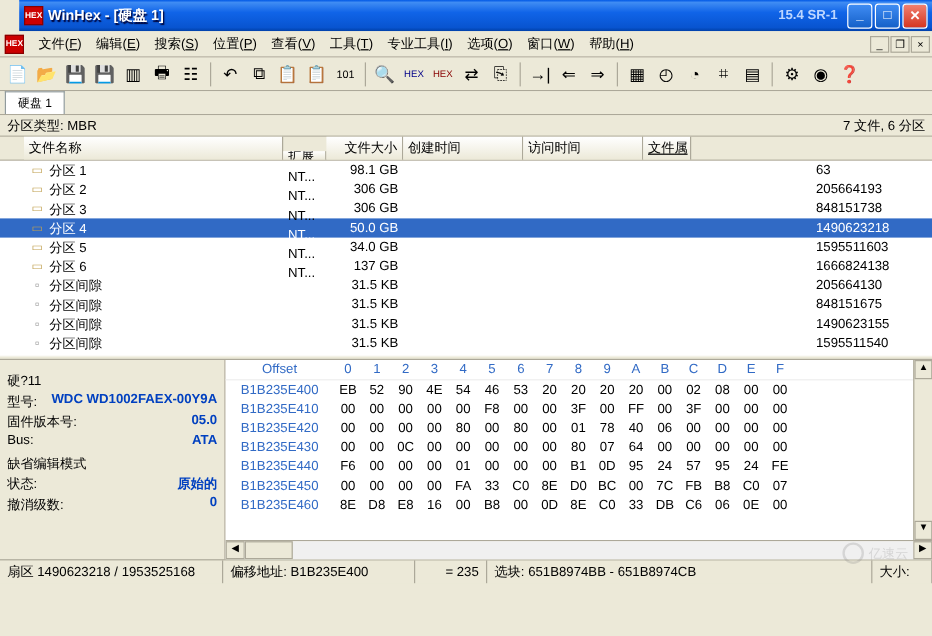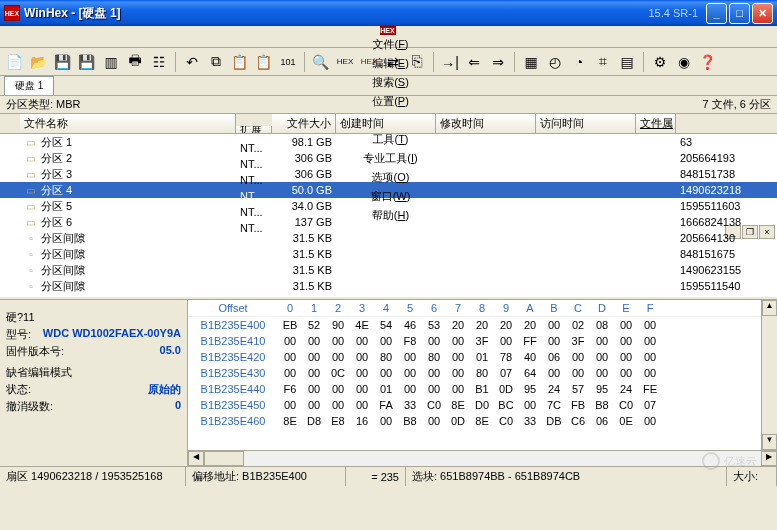--- a/index.html
+++ b/index.html
@@ -1,26 +1,26 @@
 <!DOCTYPE html>
 <html><head>
 <meta charset="utf-8">
 <style>
 * { box-sizing: border-box; margin: 0; padding: 0; font-family: "Microsoft YaHei", "SimSun", Tahoma, sans-serif; font-size: 11px; }
 body { background: #ece9d8; width: 777px; height: 530px; overflow: hidden; }
-.titlebar { background: linear-gradient(to bottom, #0058e6 0%, #3f8cf3 8%, #1064e8 40%, #0854d0 88%, #0040a8 100%); height: 26px; display: flex; align-items: center; padding: 0 4px; color: #fff; }
+.titlebar { background: linear-gradient(to bottom, #0058e6 0%, #3f8cf3 8%, #1064e8 40%, #0854d0 88%, #0040a8 100%); height: 26px; display: flex; align-items: center; padding: 0 4px; color: #fff; margin-left: 16px; }
 .titlebar .appicon { width: 16px; height: 16px; background: #c00; border: 1px solid #800; margin-right: 4px; display: inline-flex; align-items: center; justify-content: center; font-size: 7px; font-weight: bold; color: #fff; }
 .titlebar .title { flex: 1; font-weight: bold; font-size: 12px; text-shadow: 1px 1px 1px #003; }
-.titlebar .sr { color: #bcd6ff; font-size: 11px; margin-right: 8px; }
+.titlebar .sr { color: #bcd6ff; font-size: 11px; margin-right: 8px; font-weight: bold; }
 .winbtns { display: flex; gap: 2px; }
 .winbtn { width: 21px; height: 21px; border-radius: 3px; border: 1px solid #fff; display: flex; align-items: center; justify-content: center; font-weight: bold; color: #fff; font-size: 11px; }
 .winbtn.min, .winbtn.max { background: linear-gradient(to bottom,#3f8cf3,#1560c8); }
 .winbtn.close { background: linear-gradient(to bottom,#f08070,#d43520); }
 
-.menubar { background: #ece9d8; height: 22px; display: flex; align-items: center; border-bottom: 1px solid #aca899; padding-left: 4px; flex-direction: column; }
+.menubar { background: #ece9d8; height: 22px; display: flex; align-items: center; border-bottom: 1px solid #aca899; padding-left: 4px; }
 .menubar .appicon2 { width: 16px; height: 16px; background: #c00; border: 1px solid #800; margin-right: 6px; display: inline-flex; align-items: center; justify-content: center; font-size: 7px; font-weight: bold; color: #fff; }
 .menuitem { padding: 2px 6px; cursor: default; }
 .menuitem u { text-decoration: underline; }
 .menubar .mdibtns { margin-left: auto; display: flex; gap: 1px; margin-right: 2px; }
 .mdibtn { width: 16px; height: 14px; background: #ece9d8; border: 1px solid #aca899; font-size: 9px; display: flex; align-items: center; justify-content: center; }
 
 .toolbar { background: #ece9d8; height: 28px; display: flex; align-items: center; padding: 2px 4px; border-bottom: 1px solid #aca899; gap: 2px; }
 .tbtn { width: 22px; height: 22px; display: flex; align-items: center; justify-content: center; font-size: 14px; cursor: default; }
 .tsep { width: 1px; height: 20px; background: #aca899; margin: 0 3px; }
 
@@ -151,21 +151,20 @@
 <div class="inforow">
   <span class="left">分区类型: MBR</span>
   <span class="right">7 文件, 6 分区</span>
 </div>
 
 <div class="listheader">
   <div class="lh c-name">文件名称</div>
   <div class="lh c-ext">扩展</div>
   <div class="lh c-size">文件大小</div>
   <div class="lh c-ctime">创建时间</div>
-  <div class="lh c-mtime">修改时间</div>
   <div class="lh c-atime">访问时间</div>
   <div class="lh c-attr">文件属</div>
 </div>
 
 <div class="filelist" id="filelist">
     <div class="frow">
       <div class="fc c-name">
         <span class="ficon part">▭</span>
         <span>分区 1</span>
       </div>
@@ -301,20 +300,24 @@
 <div class="lower">
   <div class="infopanel">
     <div class="iphdr">硬?11</div>
     <div class="iprow">
         <span class="lbl">型号:</span>
         <span class="val">WDC WD1002FAEX-00Y9A</span>
       </div>
     <div class="iprow">
         <span class="lbl">固件版本号:</span>
         <span class="val">05.0</span>
+      </div>
+    <div class="iprow">
+        <span class="lbl">Bus:</span>
+        <span class="val">ATA</span>
       </div>
     <div class="iphdr">缺省编辑模式</div>
     <div class="iprow">
         <span class="lbl">状态:</span>
         <span class="val">原始的</span>
       </div>
     <div class="iprow">
         <span class="lbl">撤消级数:</span>
         <span class="val">0</span>
       </div>

